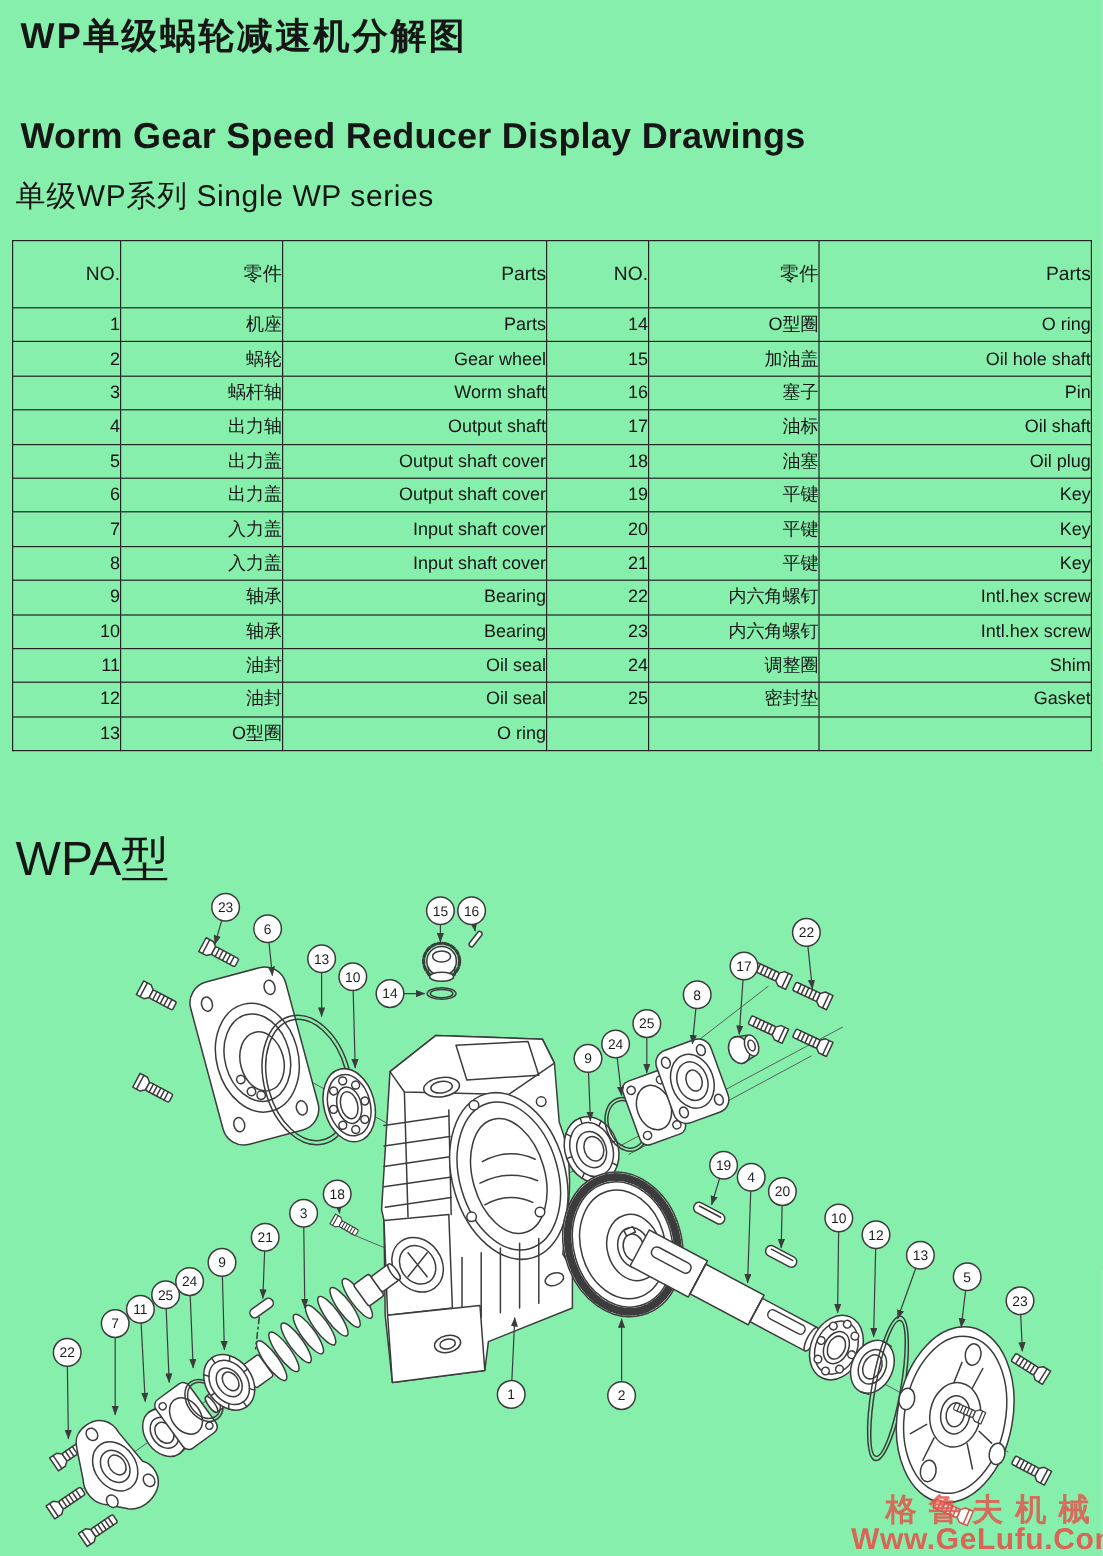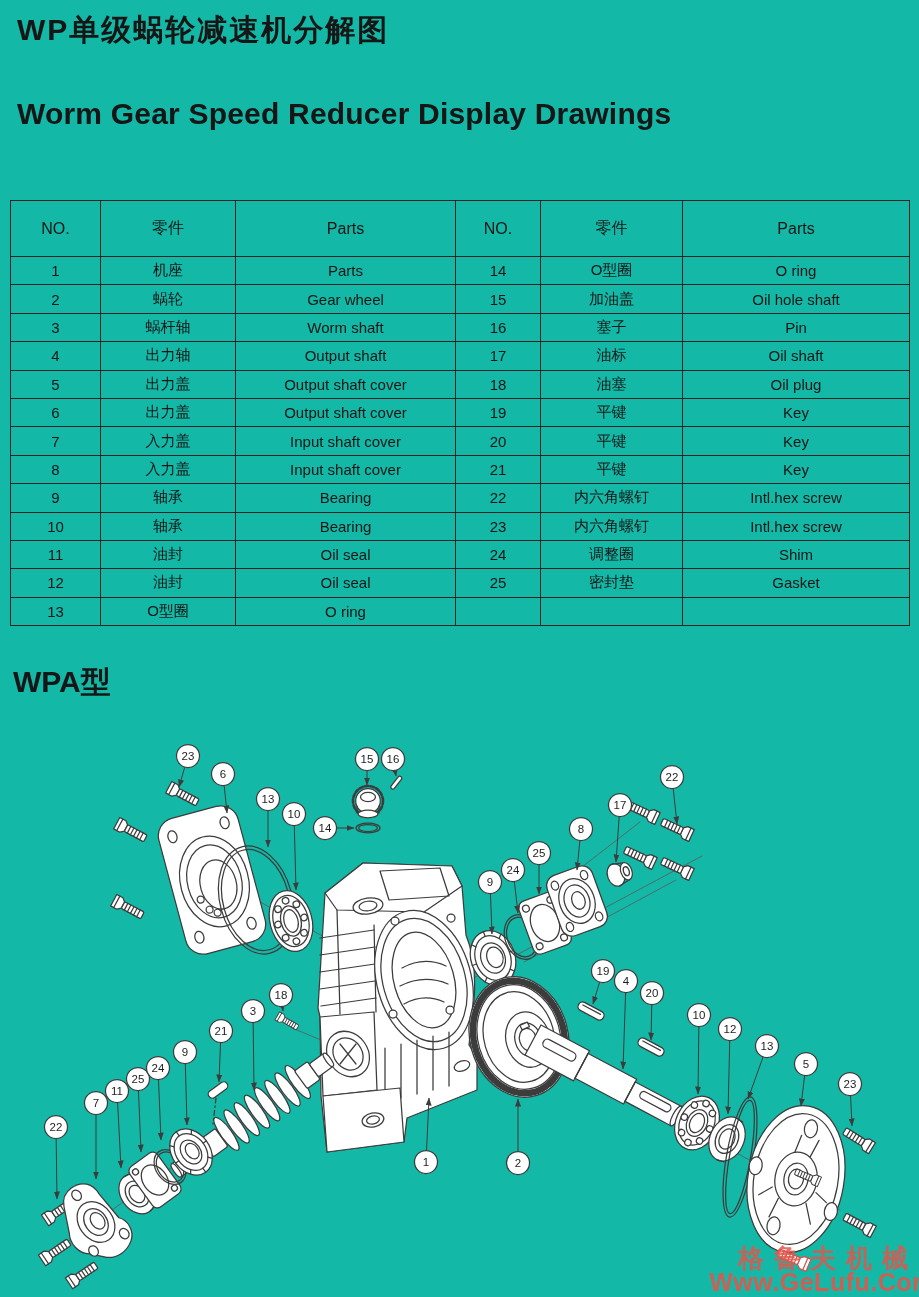--- a/index.html
+++ b/index.html
@@ -3,30 +3,30 @@
 <meta charset="utf-8">
 <style>
   * { box-sizing: border-box; }
   html, body { margin: 0; padding: 0; }
   body {
     width: 919px; height: 1297px;
     background: #ffffff;
     font-family: "Liberation Sans", sans-serif;
     color: #161616;
   }
-  .page { position: relative; width: 919px; height: 1297px; overflow: hidden; background: #14b8a6; }
+  .page { position: relative; width: 919px; height: 1297px; overflow: hidden; background: #86efac; }
 
   .title-zh { position: absolute; left: 17px; top: 10px; font-size: 30px; font-weight: 700; letter-spacing: 2px; }
   .title-en { position: absolute; left: 17px; top: 49px; font-size: 30px; font-weight: 700; letter-spacing: 0.2px; margin-top: 48px; }
   .section-heading { position: absolute; left: 13px; top: 147px; font-size: 25px; font-weight: 400; letter-spacing: 0.5px; }
-  .wpa-heading { position: absolute; left: 13px; top: 662px; font-size: 30px; font-weight: 700; }
+  .wpa-heading { position: absolute; left: 13px; top: 688px; font-size: 40px; font-weight: 400; }
 
   table.parts-table {
     position: absolute; left: 10px; top: 200px; width: 899px;
-    border-collapse: collapse; table-layout: fixed; text-align: center;
+    border-collapse: collapse; table-layout: fixed; text-align: right;
   }
   .parts-table th, .parts-table td {
     border: 1.7px solid #232323; font-weight: 400; padding: 0;
     overflow: hidden; white-space: nowrap;
   }
   .parts-table thead th { height: 56px; font-size: 16px; }
   .parts-table tbody td { height: 28.4px; font-size: 15px; }
 
   svg.diagram { position: absolute; left: 0; top: 740px; }
   .ink { stroke: #3c3c3c; stroke-width: 1.25; fill: none; stroke-linecap: round; stroke-linejoin: round; }
@@ -37,20 +37,21 @@
   .wm-zh  { font-size: 26px; font-weight: 700; letter-spacing: 10px; text-anchor: middle; opacity: 0.85; }
   .wm-url { font-size: 25px; font-weight: 700; letter-spacing: 0.5px; text-anchor: middle; opacity: 0.9; }
 </style>
 </head>
 <body>
 
 <div class="page">
 
   <div class="title-zh">WP单级蜗轮减速机分解图</div>
   <div class="title-en">Worm Gear Speed Reducer Display Drawings</div>
+  <div class="section-heading">单级WP系列 Single WP series</div>
 
   <table class="parts-table">
     <colgroup>
       <col style="width:90px">
         <col style="width:135px">
         <col style="width:220px">
       <col style="width:85px">
         <col style="width:142px">
         <col style="width:227px">
     </colgroup>

